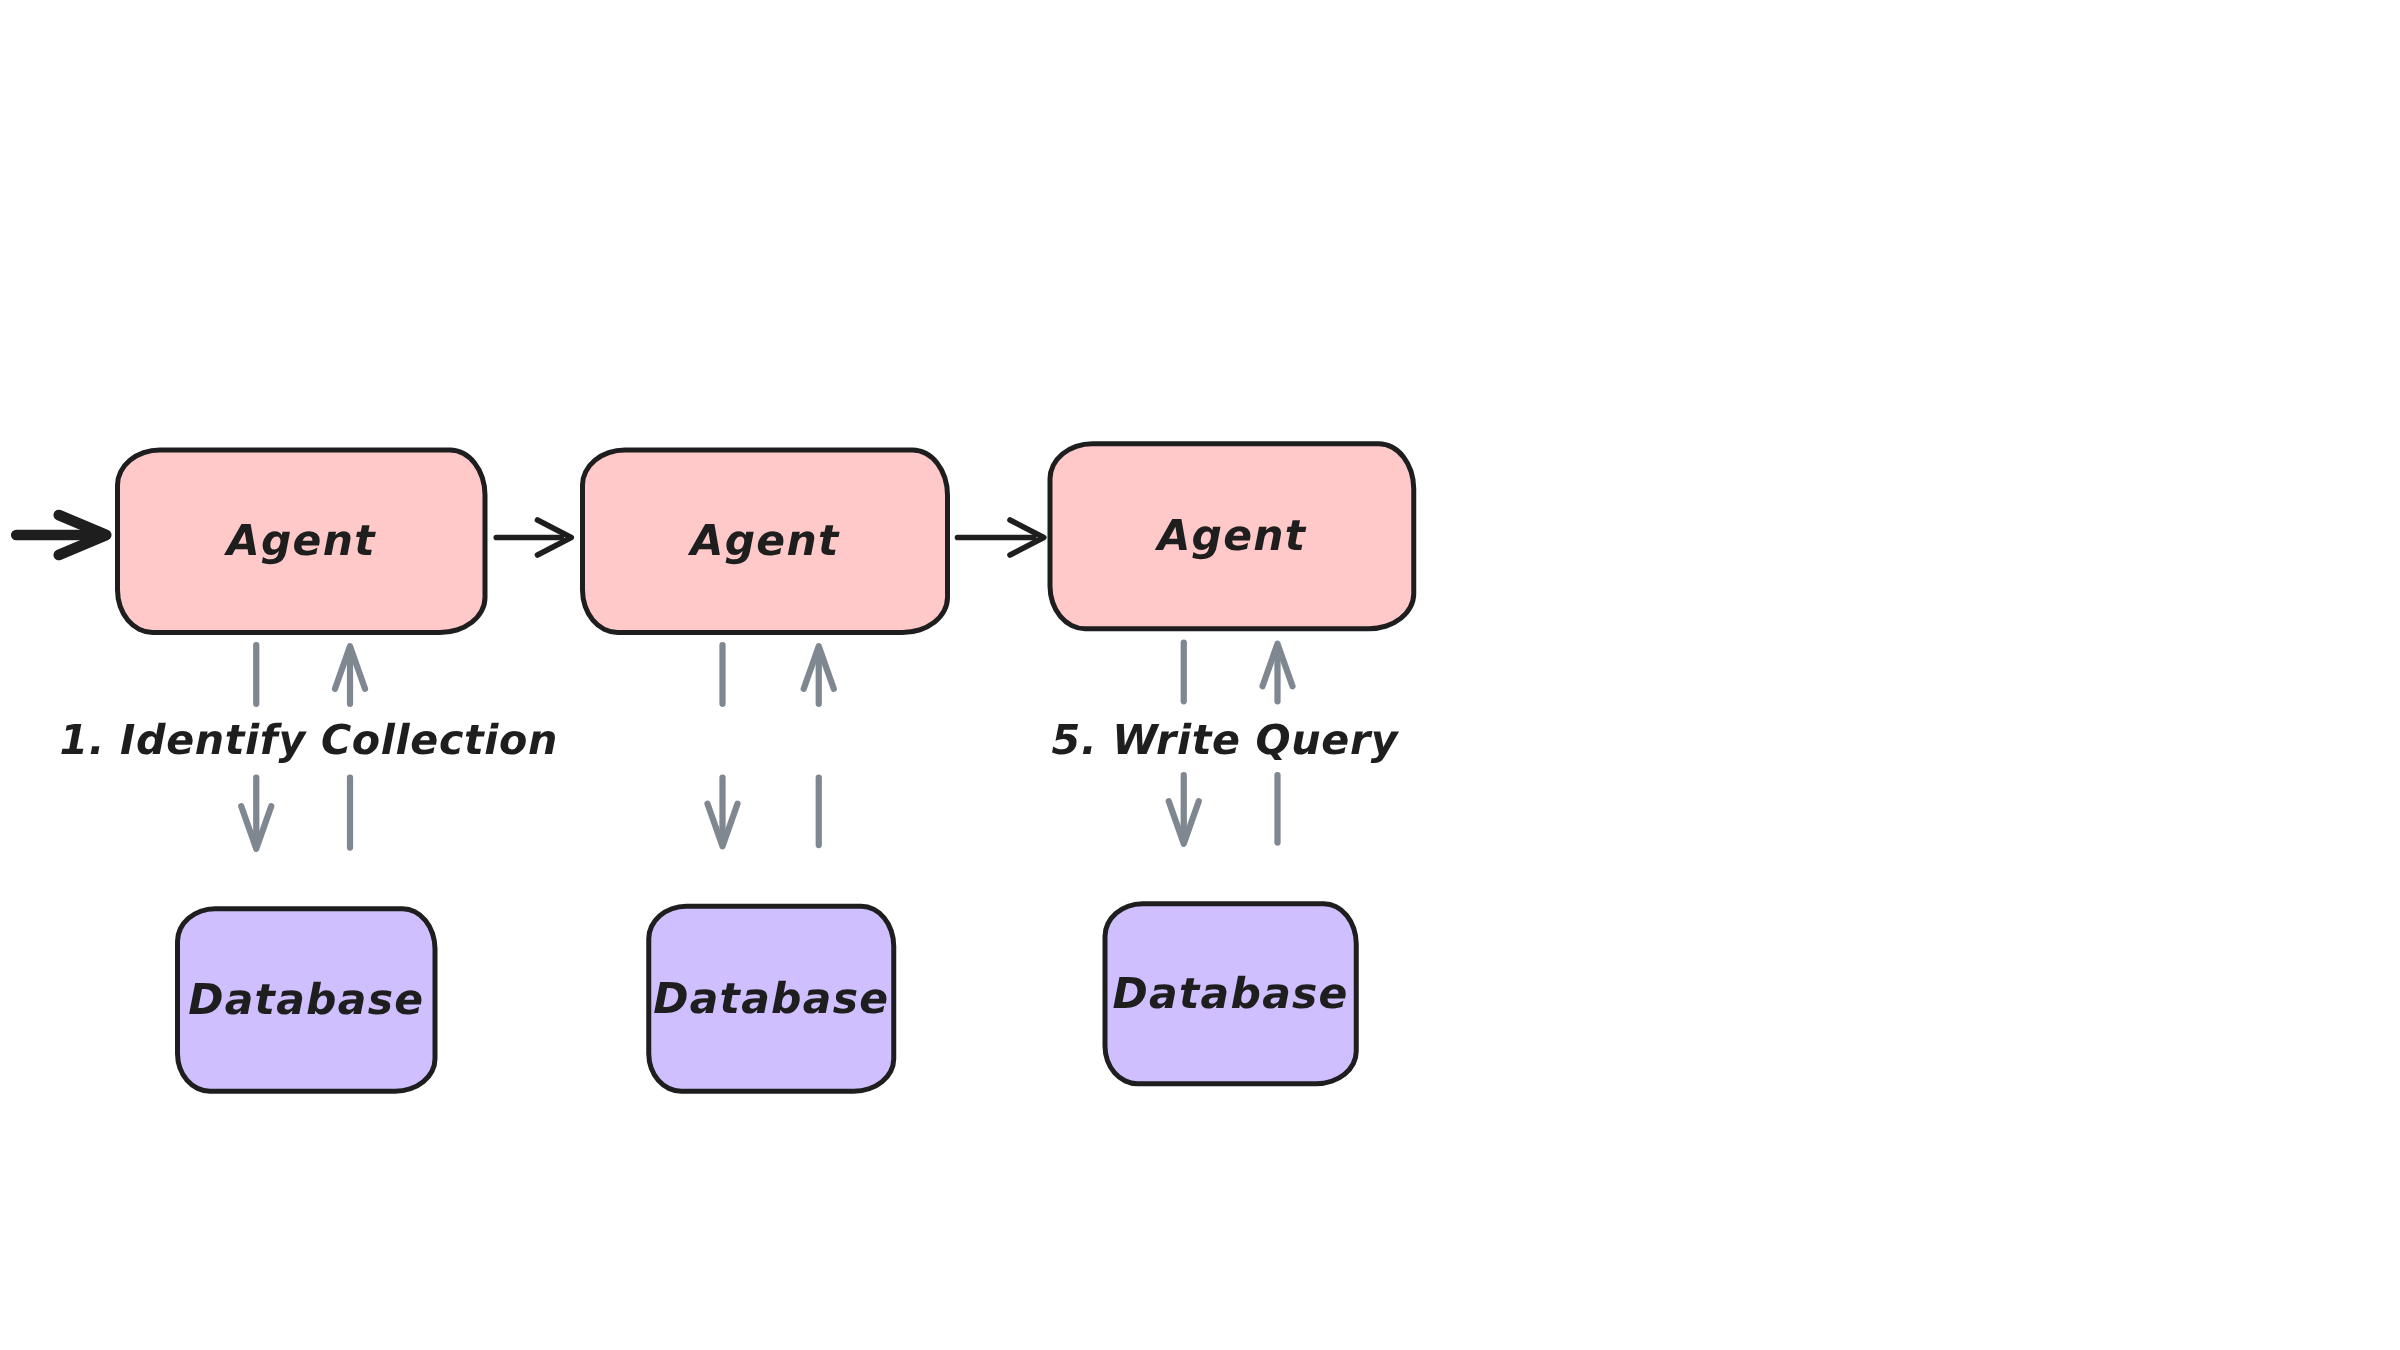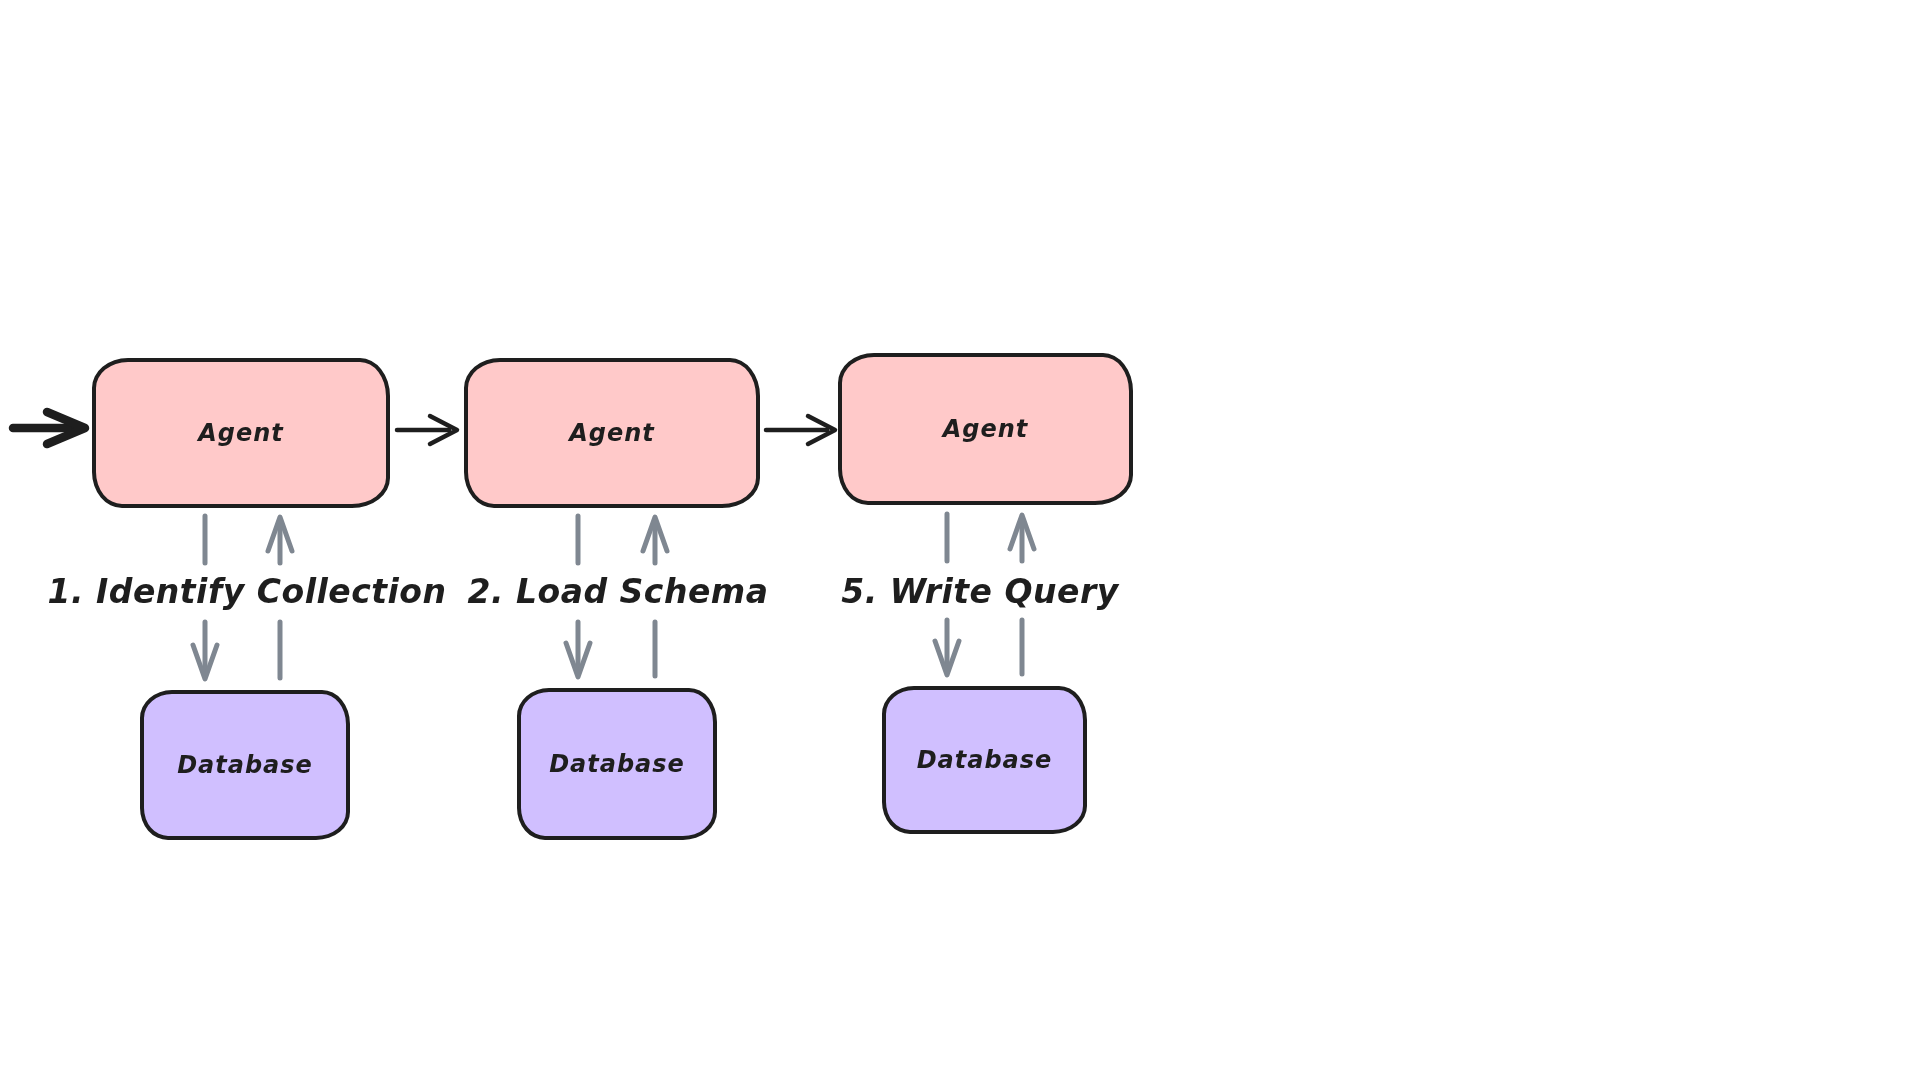--- a/index.html
+++ b/index.html
@@ -28,30 +28,31 @@
   }
   .node {
     position: absolute;
     display: flex;
     align-items: center;
     justify-content: center;
     border: 4px solid var(--outline);
     color: var(--text-color);
     font-style: italic;
     font-weight: bold;
-    font-size: 24px;
+    font-size: 34px;
     letter-spacing: 1px;
   }
   .node.agent {
     background: var(--agent-fill);
     border-radius: 36px 30px 38px 30px / 30px 38px 30px 36px;
   }
   .node.database {
     background: var(--database-fill);
     border-radius: 32px 28px 34px 28px / 28px 34px 28px 32px;
+    margin-top: 35px;
   }
   .step-label {
     position: absolute;
     transform: translateX(-50%);
     white-space: nowrap;
     color: var(--text-color);
     font-style: italic;
     font-weight: bold;
     font-size: 33px;
     letter-spacing: 0.5px;
@@ -116,23 +117,20 @@
   <div class="node agent" style="left:464px; top:358px; width:296px; height:150px;">
     <span>Agent</span>
   </div>
   <div class="node agent" style="left:838px; top:353px; width:295px; height:152px;">
     <span>Agent</span>
   </div>
 
   <div class="step-label" style="left:247px; top:570px;">
     <span>1. Identify Collection</span>
   </div>
-  <div class="step-label" style="left:618px; top:570px;">
-    <span>2. Load Schema</span>
-  </div>
   <div class="step-label" style="left:980px; top:570px;">
     <span>5. Write Query</span>
   </div>
 
   <div class="node database" style="left:140px; top:690px; width:210px; height:150px;">
     <span>Database</span>
   </div>
   <div class="node database" style="left:517px; top:688px; width:200px; height:152px;">
     <span>Database</span>
   </div>

